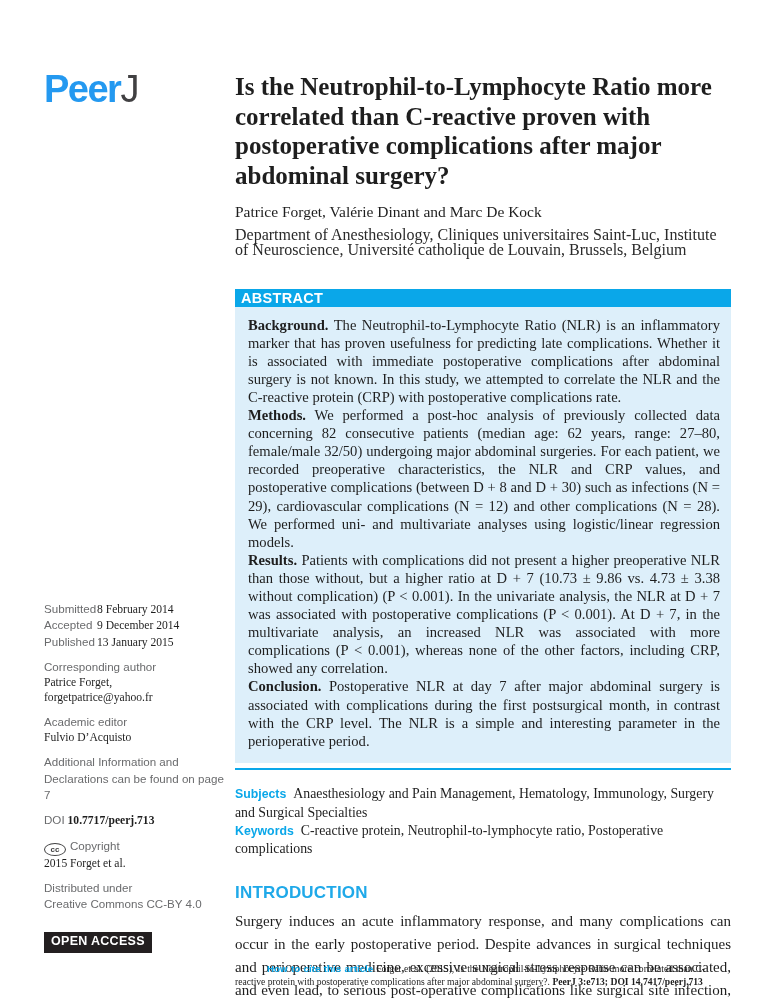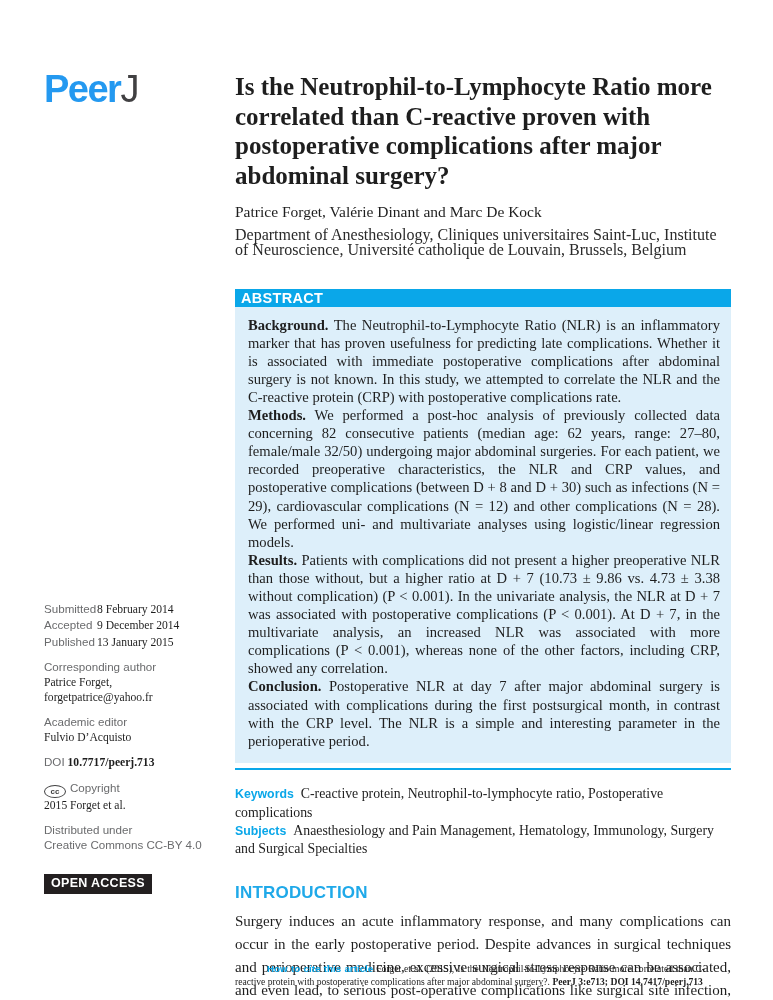--- a/index.html
+++ b/index.html
@@ -128,24 +128,24 @@
       <p>
         <span class="lead">Conclusion.</span>
         <span>Postoperative NLR at day 7 after major abdominal surgery is associated with complications during the first postsurgical month, in contrast with the CRP level. The NLR is a simple and interesting parameter in the perioperative period.</span>
       </p>
     </div>
     <div class="abs-rule"></div>
   </div>
 
   <div class="meta-block">
     <div>
+      <span class="meta-label">Subjects</span><span>Anaesthesiology and Pain Management, Hematology, Immunology, Surgery and Surgical Specialties</span>
+    </div>
+    <div>
       <span class="meta-label">Keywords</span><span>C-reactive protein, Neutrophil-to-lymphocyte ratio, Postoperative complications</span>
-    </div>
-    <div>
-      <span class="meta-label">Subjects</span><span>Anaesthesiology and Pain Management, Hematology, Immunology, Surgery and Surgical Specialties</span>
     </div>
   </div>
 
   <div class="intro-heading">INTRODUCTION</div>
 
   <p class="intro-text">
     <span>Surgery induces an acute inflammatory response, and many complications can occur in the early postoperative period. Despite advances in surgical techniques and perioperative medicine, excessive surgical stress response can be associated, and even lead, to serious post-operative complications like surgical site infection, sepsis and multiple organ failure (</span>
   </p>
 
 </div>
@@ -168,20 +168,23 @@
     <span class="side-label head">Corresponding author</span>
     <span class="side-value head">Patrice Forget,</span>
     <span class="side-value head">forgetpatrice@yahoo.fr</span>
   </div>
 
   <div class="side-group">
     <span class="side-label head">Academic editor</span>
     <span class="side-value head">Fulvio D’Acquisto</span>
   </div>
 
+  <div class="side-group">
+    <span class="side-label">Additional Information and Declarations can be found on page 7</span>
+  </div>
 
   <div class="side-group">
     <span class="side-label">DOI</span>
     <span class="side-value doi-value">10.7717/peerj.713</span>
   </div>
 
   <div class="side-group">
     <span>
       <span class="cc-icon">cc</span><span class="side-label">Copyright</span>
     </span>

